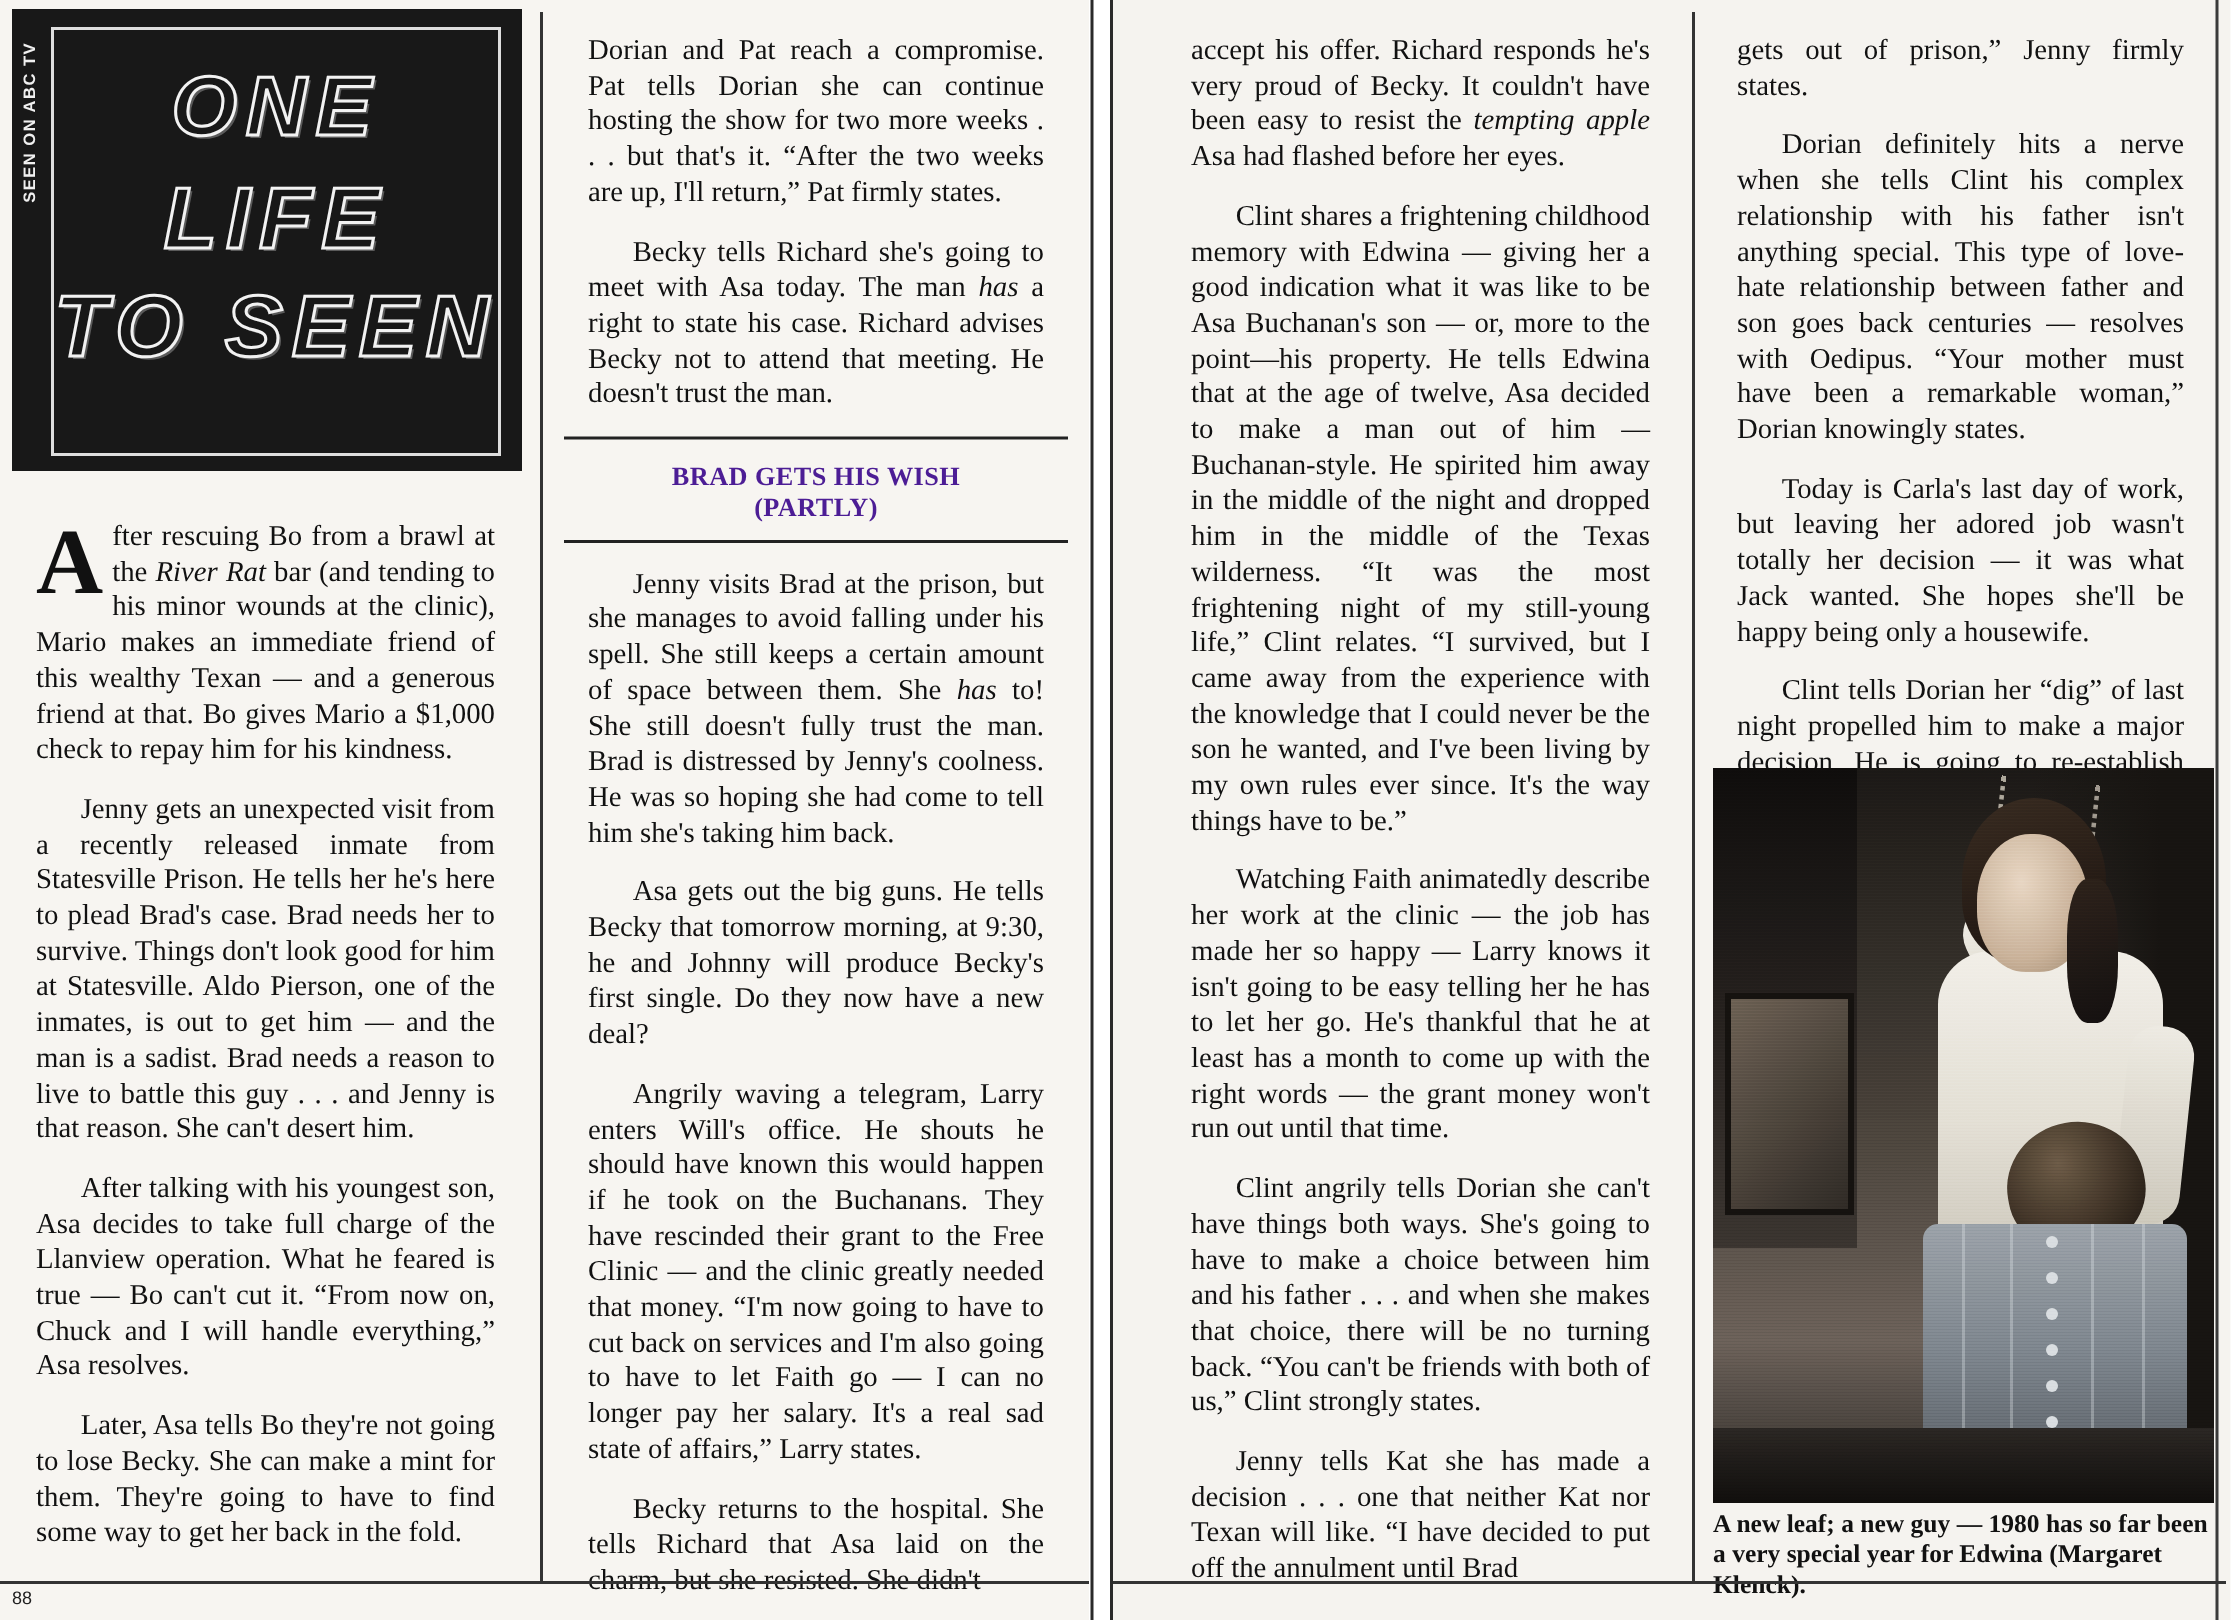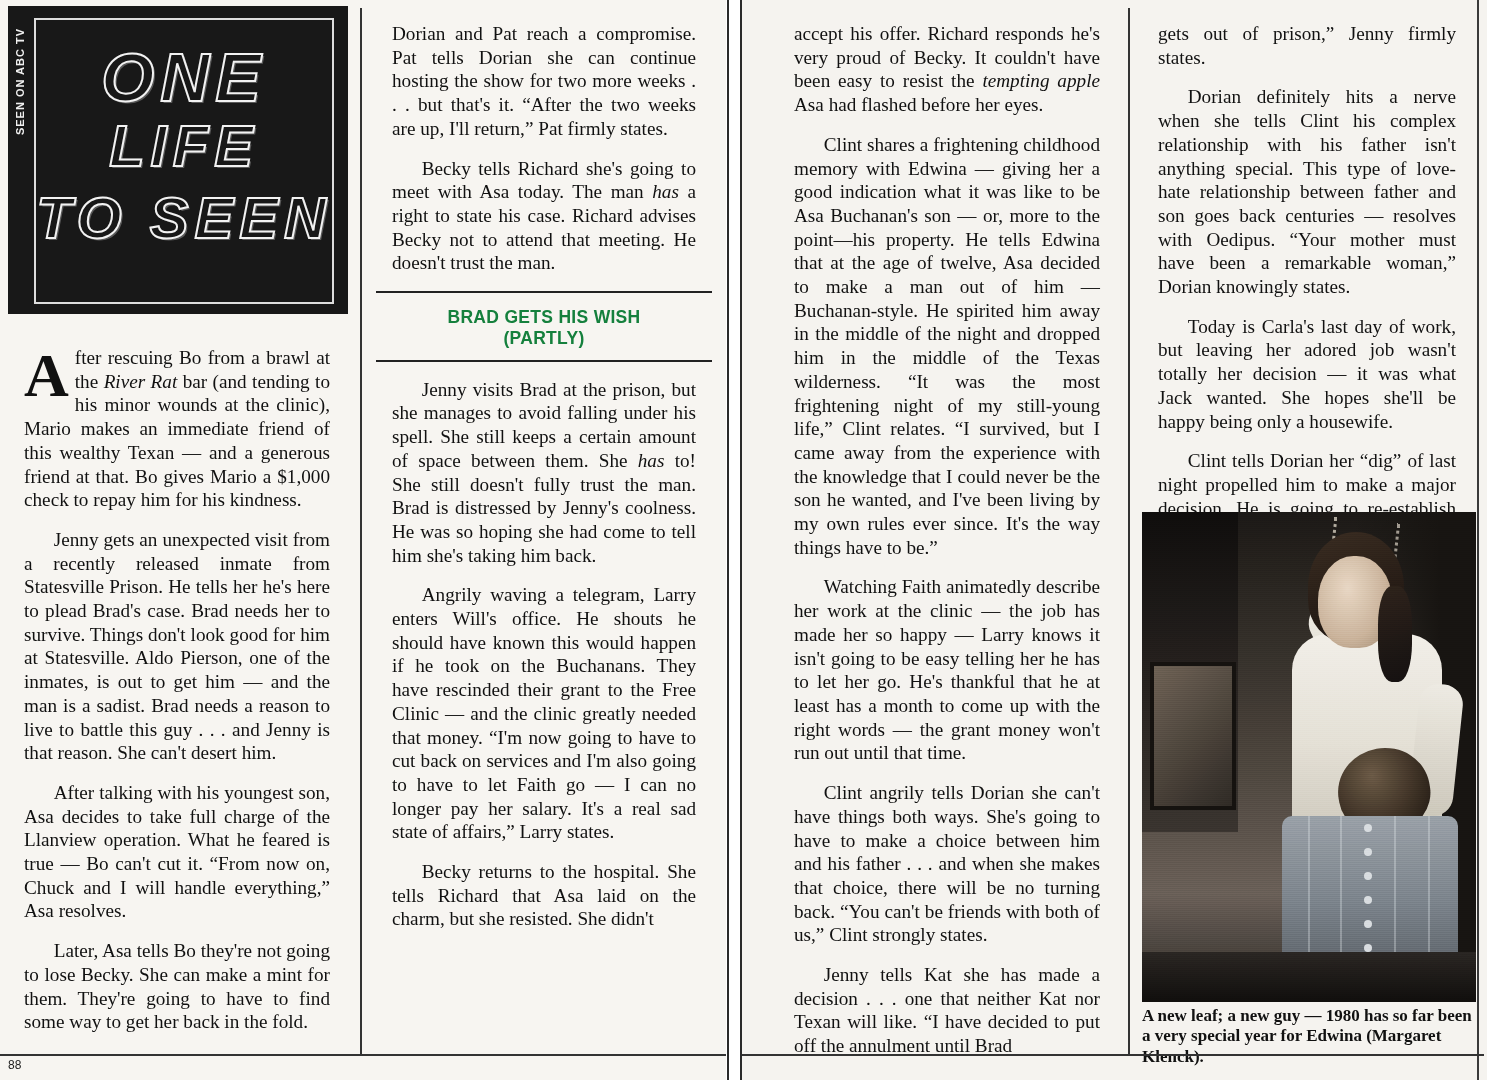--- a/index.html
+++ b/index.html
@@ -84,21 +84,21 @@
     left: 0; right: 0;
     text-align: center;
     font-family: "Liberation Sans", sans-serif;
     font-weight: bold;
     font-style: italic;
     color: #181818;
     -webkit-text-stroke: 2px #f2f2f2;
     letter-spacing: 6px;
     text-shadow: 2px 2px 0 #5a5a5a;
   }
-  .logo-1 { top: 18px;  font-size: 68px; }
+  .logo-1 { top: 18px;  font-size: 56px; }
   .logo-2 { top: 92px;  font-size: 58px; }
   .logo-3 { top: 164px; font-size: 58px; }
 
   
   .col {
     position: absolute;
     color: #111;
     font-size: 19.2px;
     line-height: 1.235;
     text-align: justify;
@@ -154,25 +154,25 @@
     line-height: 0.82;
     font-weight: bold;
     padding: 4px 6px 0 0;
     color: #111;
   }
 
   
   .sec-head {
     margin: 14px 0 10px 0;
     text-align: center;
-    font-family: Liberation Sans, sans-serif;
+    font-family: Liberation Serif, serif;
     font-weight: bold;
     font-size: 17.5px;
     letter-spacing: 0.3px;
-    color: #15803d;
+    color: #4c1d95;
     line-height: 1.22;
   }
   .sec-rule-top {
     border-top: 2px solid #222;
     margin: 12px 0 0 0;
     height: 0;
   }
   .sec-rule-bot {
     border-top: 2px solid #222;
     margin: 8px 0 10px 0;
@@ -352,20 +352,21 @@
     <p><span>Becky tells Richard she's going to meet with Asa today. The man <em>has</em> a right to state his case. Richard advises Becky not to attend that meeting. He doesn't trust the man.</span></p>
 
     <div class="sec-rule-top"></div>
     <div class="sec-head">
       <div>BRAD GETS HIS WISH</div>
       <div>(PARTLY)</div>
     </div>
     <div class="sec-rule-bot"></div>
 
     <p><span>Jenny visits Brad at the prison, but she manages to avoid falling under his spell. She still keeps a certain amount of space between them. She <em>has</em> to! She still doesn't fully trust the man. Brad is distressed by Jenny's coolness. He was so hoping she had come to tell him she's taking him back.</span></p>
+    <p><span>Asa gets out the big guns. He tells Becky that tomorrow morning, at 9:30, he and Johnny will produce Becky's first single. Do they now have a new deal?</span></p>
     <p><span>Angrily waving a telegram, Larry enters Will's office. He shouts he should have known this would happen if he took on the Buchanans. They have rescinded their grant to the Free Clinic — and the clinic greatly needed that money. “I'm now going to have to cut back on services and I'm also going to have to let Faith go — I can no longer pay her salary. It's a real sad state of affairs,” Larry states.</span></p>
     <p><span>Becky returns to the hospital. She tells Richard that Asa laid on the charm, but she resisted. She didn't</span></p>
   </div>
 
   <div class="col" id="col3">
     <p class="noindent"><span>accept his offer. Richard responds he's very proud of Becky. It couldn't have been easy to resist the <em>tempting apple</em> Asa had flashed before her eyes.</span></p>
     <p><span>Clint shares a frightening childhood memory with Edwina — giving her a good indication what it was like to be Asa Buchanan's son — or, more to the point—his property. He tells Edwina that at the age of twelve, Asa decided to make a man out of him — Buchanan-style. He spirited him away in the middle of the night and dropped him in the middle of the Texas wilderness. “It was the most frightening night of my still-young life,” Clint relates. “I survived, but I came away from the experience with the knowledge that I could never be the son he wanted, and I've been living by my own rules ever since. It's the way things have to be.”</span></p>
     <p><span>Watching Faith animatedly describe her work at the clinic — the job has made her so happy — Larry knows it isn't going to be easy telling her he has to let her go. He's thankful that he at least has a month to come up with the right words — the grant money won't run out until that time.</span></p>
     <p><span>Clint angrily tells Dorian she can't have things both ways. She's going to have to make a choice between him and his father . . . and when she makes that choice, there will be no turning back. “You can't be friends with both of us,” Clint strongly states.</span></p>
     <p><span>Jenny tells Kat she has made a decision . . . one that neither Kat nor Texan will like. “I have decided to put off the annulment until Brad</span></p>

